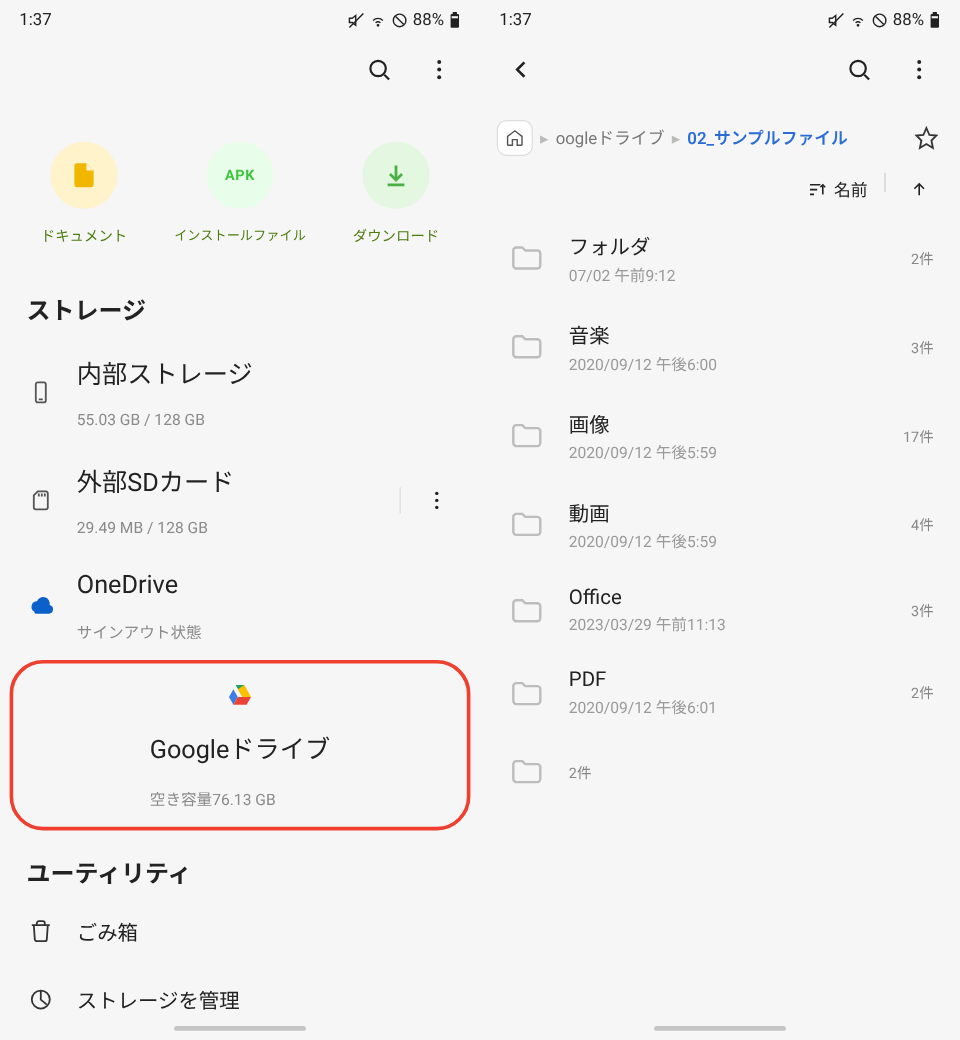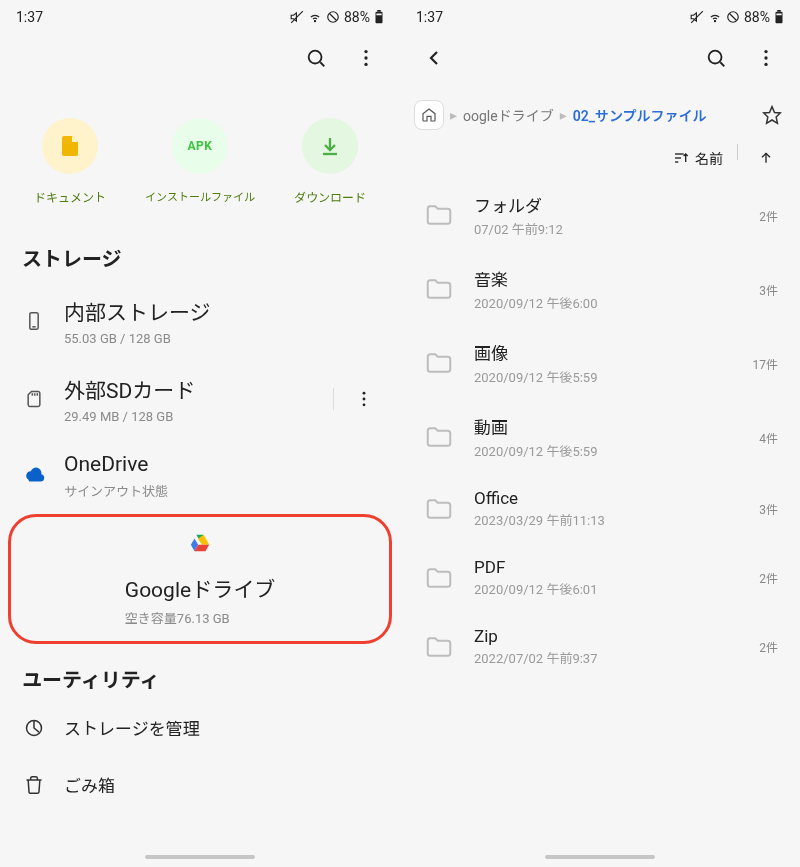--- a/index.html
+++ b/index.html
@@ -88,21 +88,21 @@
     flex-direction: column;
   }
   .storage-item .icon-slot {
     width: 24px; height: 24px;
     display: flex; align-items: center; justify-content: center;
     color: #555;
     flex: 0 0 24px;
   }
   .storage-item .texts { flex: 1; min-width: 0; }
   .storage-item .title { font-size: 21px; color: #222; }
-  .storage-item .sub   { font-size: 13px; color: #8a8a8a; margin-top: 5px; }
+  .storage-item .sub   { font-size: 13px; color: #8a8a8a; margin-top: 17px; }
   .storage-item .trailing {
     display: flex; align-items: center; gap: 16px; color: #666;
   }
   .divider-v {
     width: 1px; height: 22px; background: #ddd;
   }
   
   .util-item {
     display: flex;
     align-items: center;
@@ -323,36 +323,36 @@
       </div>
     </div>
 
   </div>
 
   <div class="section-h">ユーティリティ</div>
 
   <div class="util-item">
     <span class="icon-slot">
       <svg width="20" height="20" viewBox="0 0 24 24" fill="none" stroke="currentColor" stroke-width="1.8">
-          <circle cx="12" cy="12" r="9"></circle>
-          <path d="M12 3v9l6 5"></path>
-        </svg>
-    </span>
-    <span>ストレージを管理</span>
+          <path d="M3 6h18"></path>
+          <path d="M8 6V4a2 2 0 0 1 2-2h4a2 2 0 0 1 2 2v2"></path>
+          <path d="M19 6l-1 14a2 2 0 0 1-2 2H8a2 2 0 0 1-2-2L5 6"></path>
+        </svg>
+    </span>
+    <span>ごみ箱</span>
   </div>
 
   <div class="util-item">
     <span class="icon-slot">
       <svg width="20" height="20" viewBox="0 0 24 24" fill="none" stroke="currentColor" stroke-width="1.8">
-          <path d="M3 6h18"></path>
-          <path d="M8 6V4a2 2 0 0 1 2-2h4a2 2 0 0 1 2 2v2"></path>
-          <path d="M19 6l-1 14a2 2 0 0 1-2 2H8a2 2 0 0 1-2-2L5 6"></path>
-        </svg>
-    </span>
-    <span>ごみ箱</span>
+          <circle cx="12" cy="12" r="9"></circle>
+          <path d="M12 3v9l6 5"></path>
+        </svg>
+    </span>
+    <span>ストレージを管理</span>
   </div>
 
   <div class="navhandle"></div>
 </div>
 
 <div class="pane">
 
   <div class="statusbar">
     <span>1:37</span>
     <span class="right">
@@ -523,22 +523,18 @@
       </div>
       <span class="count">2件</span>
     </div>
 
     <div class="folder-item">
       <span class="ficon">
           <svg width="30" height="30" viewBox="0 0 24 24" fill="none" stroke="currentColor" stroke-width="1.6">
             <path d="M3 7a2 2 0 0 1 2-2h4l2 2h8a2 2 0 0 1 2 2v8a2 2 0 0 1-2 2H5a2 2 0 0 1-2-2z"></path>
           </svg>
         </span>
-      <div class="texts">
-        <div class="title">Zip</div>
-        <div class="sub">2022/07/02 午前9:37</div>
-      </div>
       <span class="count">2件</span>
     </div>
   </div>
 
   <div class="navhandle"></div>
 </div>
 
 </body></html>

